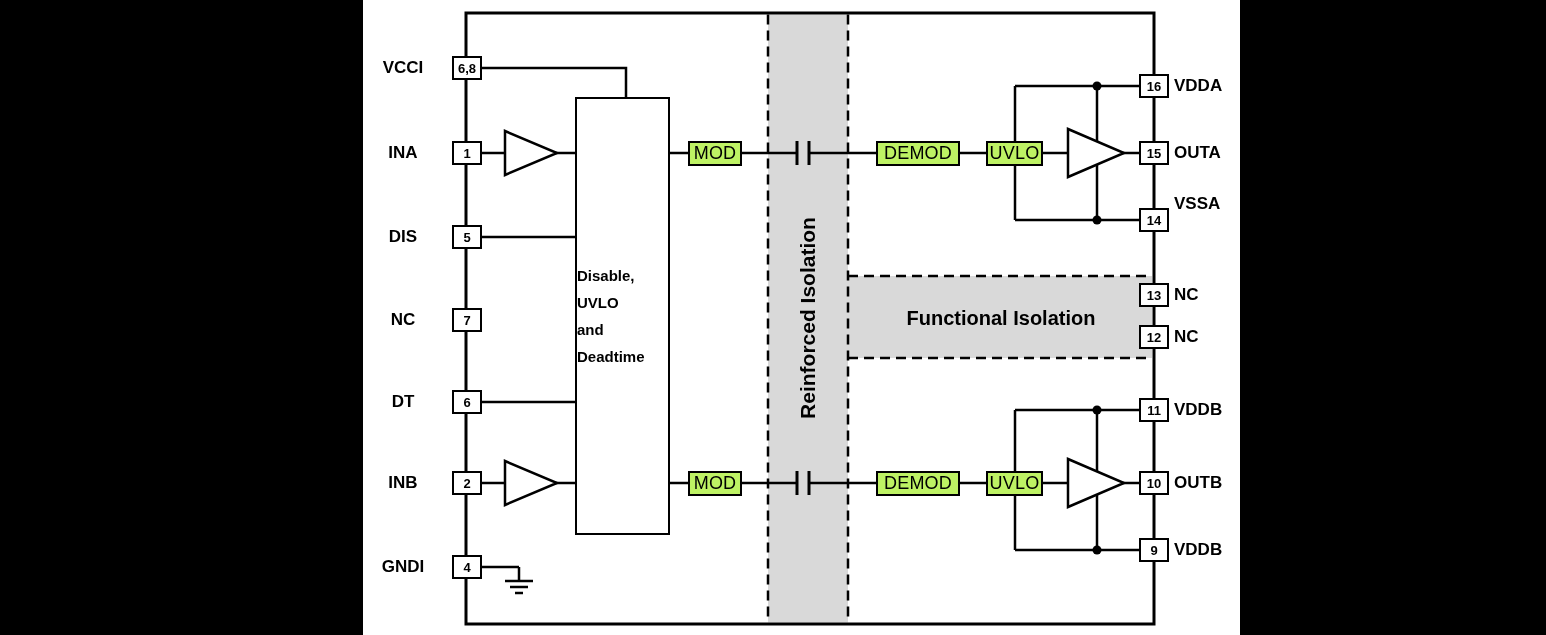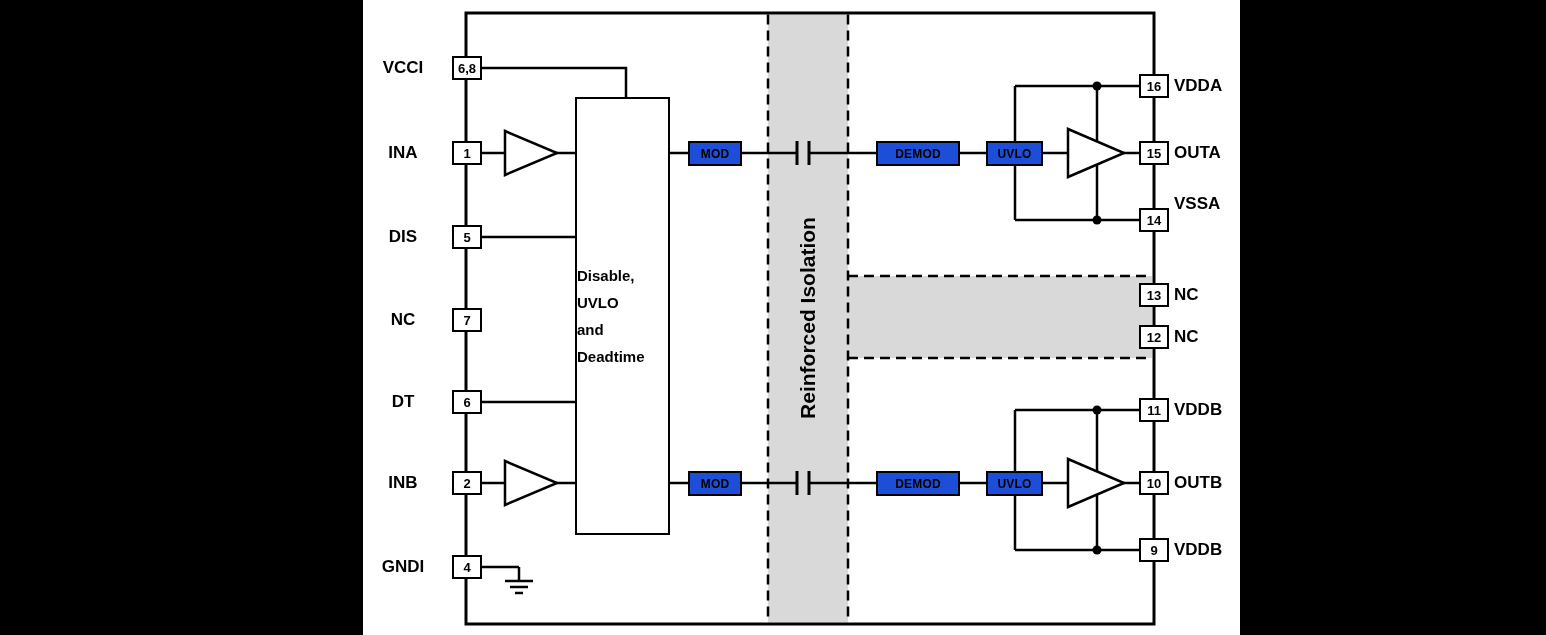--- a/index.html
+++ b/index.html
@@ -16,23 +16,23 @@
   .pin-label.right { left:1174px; width:92px; text-align:left; }
 
   .pin-box {
     position:absolute; width:30px; height:24px; background:#fff; border:2.5px solid #000;
     display:flex; align-items:center; justify-content:center; font-size:13px; font-weight:bold;
   }
   .pin-box.left  { left:452px; }
   .pin-box.right { left:1139px; }
 
   .chip-box {
-    position:absolute; background:#1d4ed8; border:2.5px solid #000;
+    position:absolute; background:#bef264; border:2.5px solid #000;
     display:flex; align-items:center; justify-content:center;
-    font-size:12px; font-weight:bold; letter-spacing:0.2px;
+    font-size:18px; font-weight:normal; letter-spacing:0.2px;
   }
   .control-block {
     position:absolute; background:#fff; border:2.5px solid #000;
     display:flex; flex-direction:column; align-items:flex-start; justify-content:center;
     font-size:15px; font-weight:bold; line-height:27px; text-align:center;
   }
   .iso-label {
     position:absolute; display:flex; align-items:center; justify-content:center;
     font-size:20px; font-weight:bold; white-space:nowrap;
   }
@@ -147,13 +147,14 @@
 
   <div class="chip-box" style="left:688px;top:141px;width:54px;height:25px">MOD</div>
   <div class="chip-box" style="left:876px;top:141px;width:84px;height:25px">DEMOD</div>
   <div class="chip-box" style="left:986px;top:141px;width:57px;height:25px">UVLO</div>
 
   <div class="chip-box" style="left:688px;top:471px;width:54px;height:25px">MOD</div>
   <div class="chip-box" style="left:876px;top:471px;width:84px;height:25px">DEMOD</div>
   <div class="chip-box" style="left:986px;top:471px;width:57px;height:25px">UVLO</div>
 
   <div class="iso-label rotated" style="left:658px;top:303px;width:300px;height:30px">Reinforced Isolation</div>
+  <div class="iso-label" style="left:856px;top:304px;width:290px;height:28px">Functional Isolation</div>
 </div>
 
 </body></html>

